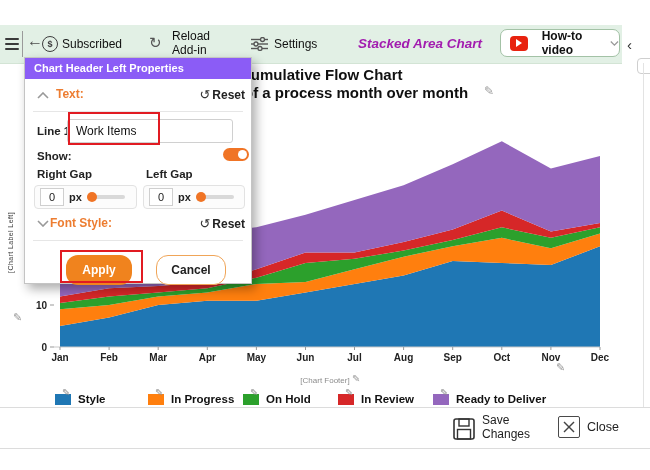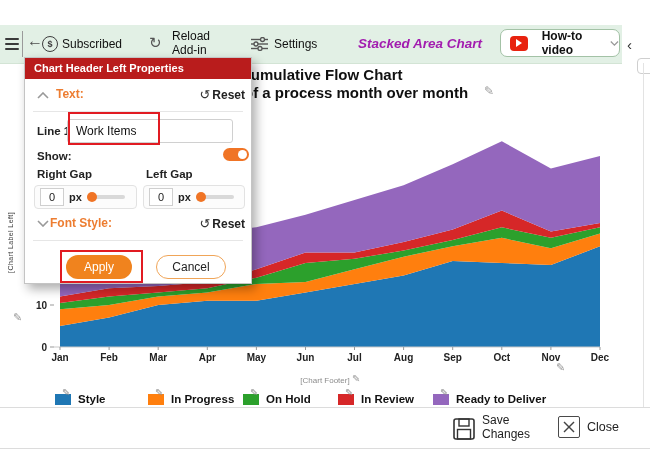--- a/index.html
+++ b/index.html
@@ -39,40 +39,40 @@
   
   .bottombar{position:absolute;left:0;top:407px;width:650px;height:40px;background:#fff;
     border-top:1px solid #dcdcdc;border-bottom:1px solid #dcdcdc;z-index:2;}
   .save-text{font-size:12px;line-height:14px;color:#222;}
   .close-box{width:20px;height:20px;border:1.5px solid #4a4a4a;border-radius:2px;
     display:flex;align-items:center;justify-content:center;}
 
   
   .panel{position:absolute;left:24px;top:57px;width:226px;height:225px;background:#fff;
     border:1px solid #c4c4c4;box-shadow:4px 5px 10px rgba(0,0,0,.32);z-index:10;}
-  .panel-header{height:21px;background:#b91c1c;color:#fff;font-size:11px;font-weight:bold;
+  .panel-header{height:21px;background:#8b5cf6;color:#fff;font-size:11px;font-weight:bold;
     line-height:21px;padding-left:9px;}
   .section-label{font-size:12px;font-weight:bold;}
   .reset{position:absolute;right:6px;font-size:12px;font-weight:bold;color:#222;cursor:pointer;}
   .reset .undo{font-weight:normal;font-size:13px;color:#333;margin-right:2px;}
   .p-label{font-size:11.5px;font-weight:bold;color:#222;}
   .divider{position:absolute;left:8px;right:8px;border-top:1px solid #e6e6e6;}
   .text-input{position:absolute;left:42px;top:61px;width:156px;height:22px;border:1px solid #d0d0d0;
     border-radius:3px;padding:0 0 0 8px;font-size:12px;font-family:"Liberation Sans",sans-serif;color:#111;outline:none;}
   .hl{position:absolute;border:2.5px solid #e11b22;z-index:12;pointer-events:none;}
   .toggle{position:absolute;left:198px;top:90px;width:26px;height:13px;border-radius:7px;background:#f07425;}
   .toggle .knob{position:absolute;right:2px;top:2px;width:9px;height:9px;border-radius:50%;background:#fff;}
   .gapbox{position:absolute;top:127px;height:24px;border:1px solid #e2e2e2;border-radius:4px;
     background:#fcfcfc;display:flex;align-items:center;box-sizing:border-box;padding:0 5px;}
   .numbox{width:22px;height:16px;border:1px solid #cfcfcf;background:#fff;font-size:11px;color:#222;
     display:flex;align-items:center;justify-content:center;margin-right:5px;}
   .unit{font-size:11px;font-weight:bold;color:#222;margin-right:5px;text-align:right;}
   .slider-track{position:relative;width:38px;height:4px;border-radius:2px;background:#d9d9d9;}
   .slider-thumb{position:absolute;left:0;top:-3px;width:10px;height:10px;border-radius:50%;background:#f07425;}
-  .btn{position:absolute;top:197px;height:24px;border-radius:12px;font-size:12px;font-weight:normal;
+  .btn{position:absolute;top:197px;height:30px;border-radius:12px;font-size:12px;font-weight:bold;
     display:flex;align-items:center;justify-content:center;box-sizing:border-box;cursor:pointer;}
   .btn-apply{left:41px;width:66px;background:#f0831e;color:#fff;}
   .btn-cancel{left:131px;width:70px;background:#fff;border:1.5px solid #f0a558;color:#222;}
   .chev{stroke:#999;stroke-width:1.6;fill:none;}
 </style>
 </head>
 <body>
 
 <div class="screen">
 

